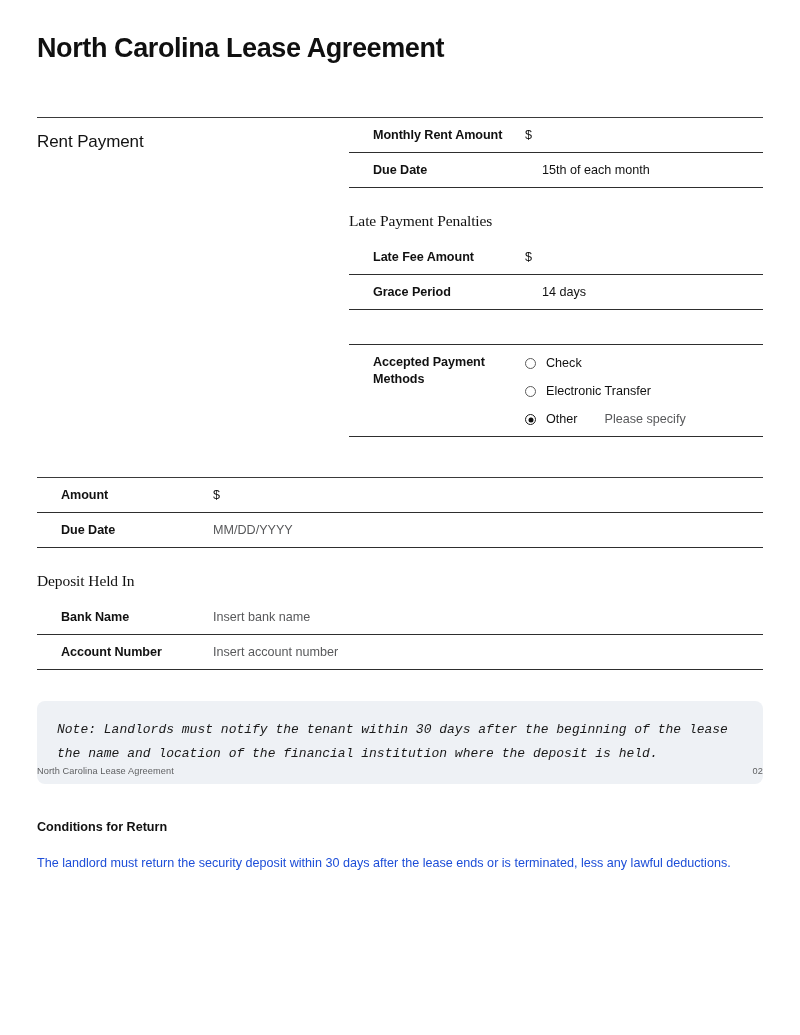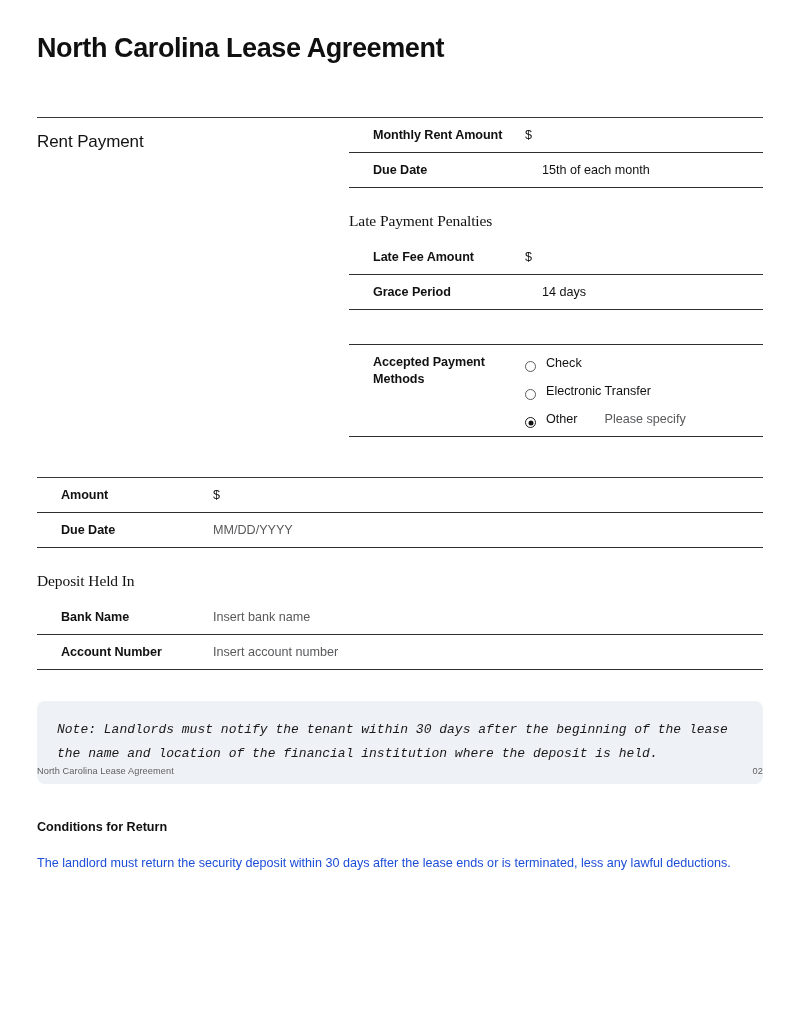--- a/index.html
+++ b/index.html
@@ -107,21 +107,21 @@
 
   
   .radio-group {
     display: flex;
     flex-direction: column;
     gap: 11px;
     padding-top: 1px;
   }
   .radio-row {
     display: flex;
-    align-items: flex-end;
+    align-items: center;
   }
   .radio {
     width: 11px;
     height: 11px;
     border-radius: 50%;
     border: 1.2px solid #5c5c5c;
     box-sizing: border-box;
     margin-right: 10px;
     flex: 0 0 11px;
     background: #ffffff;

